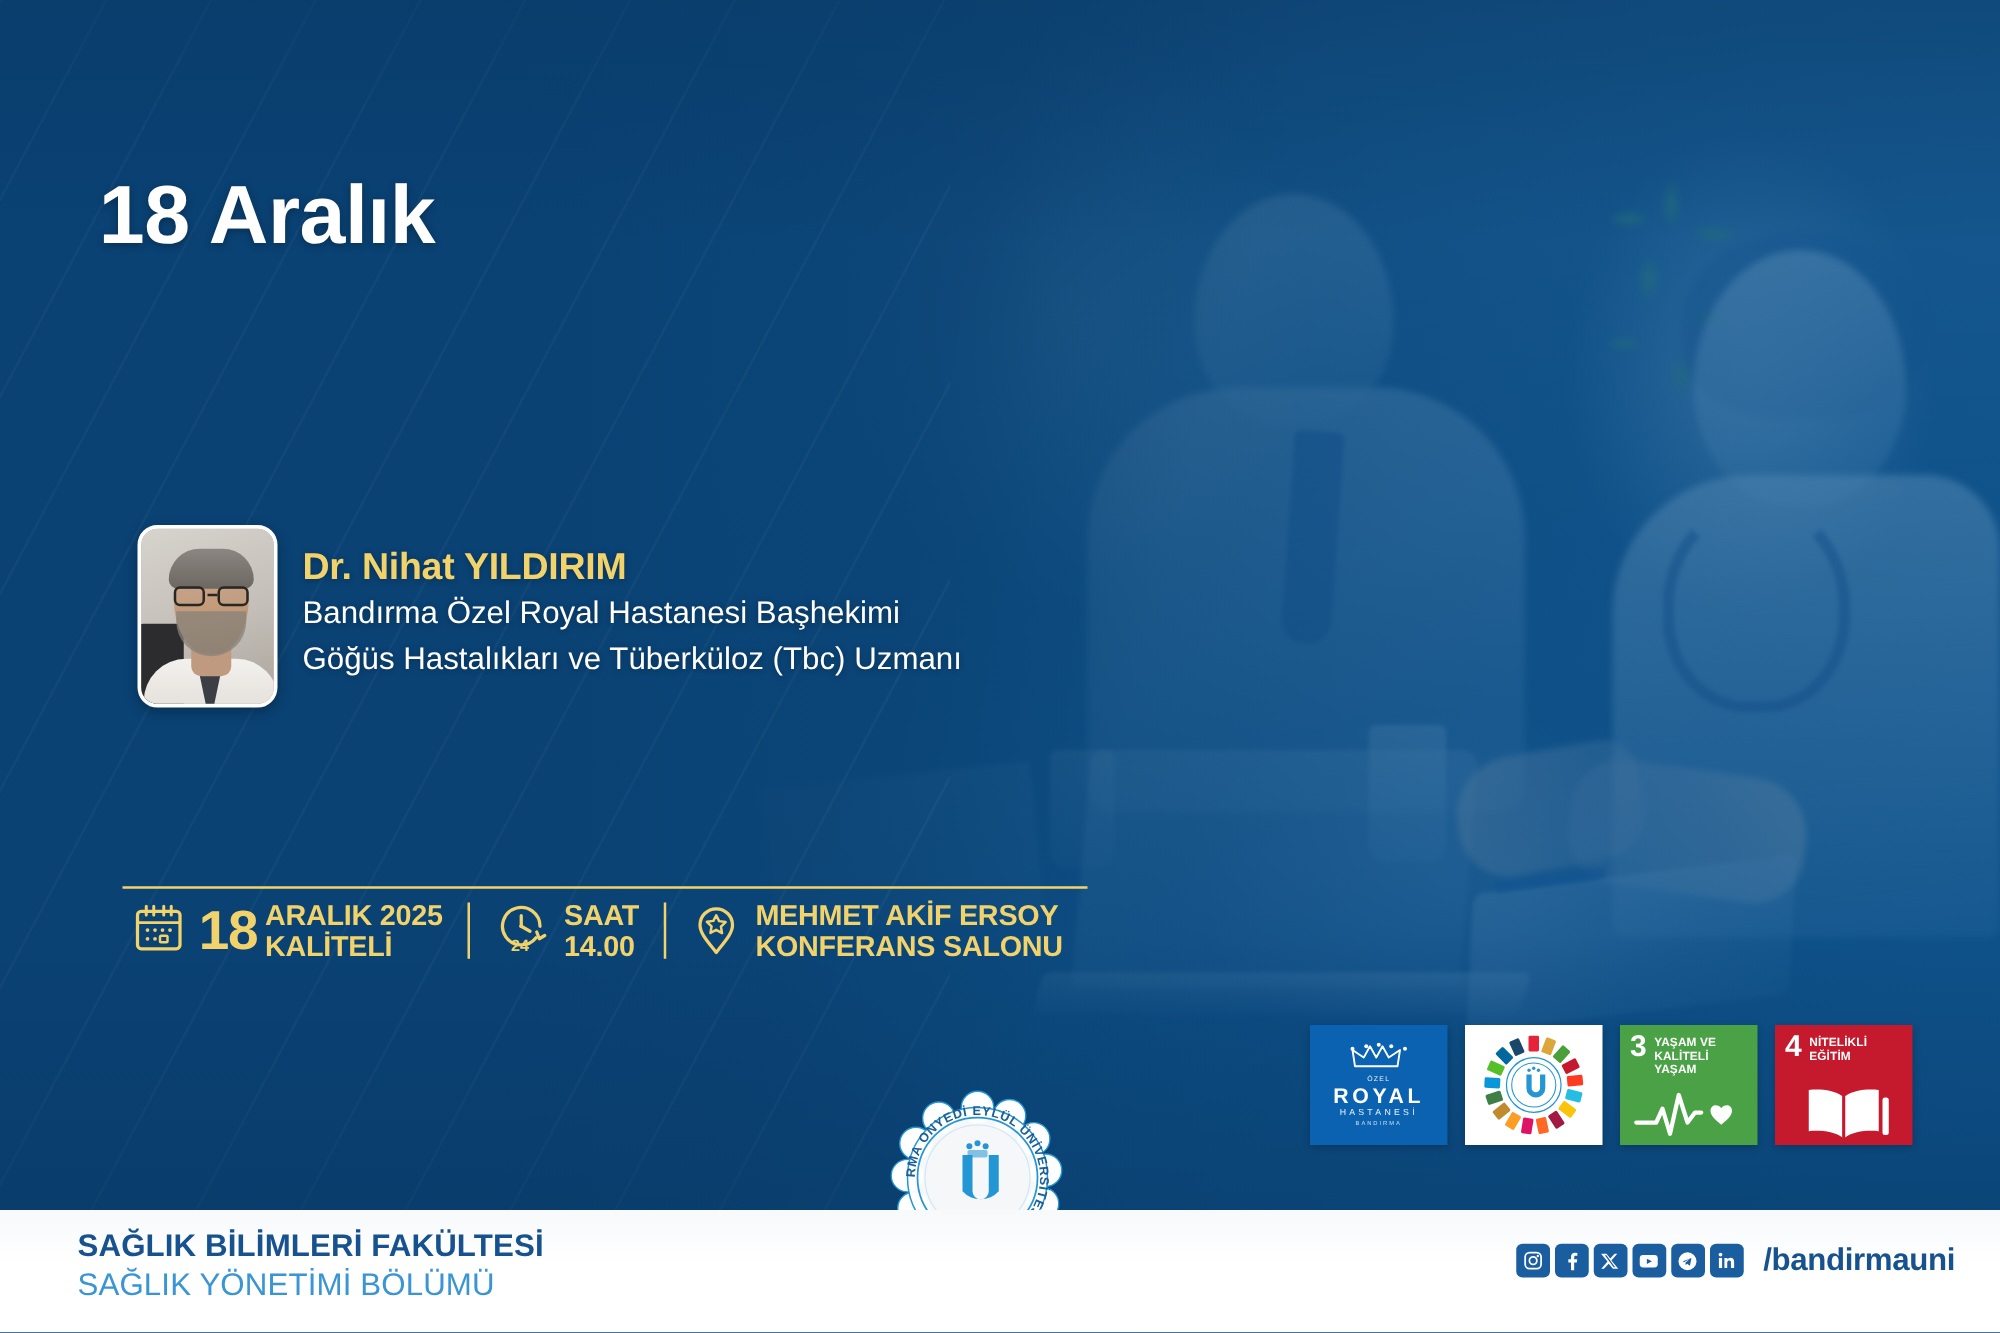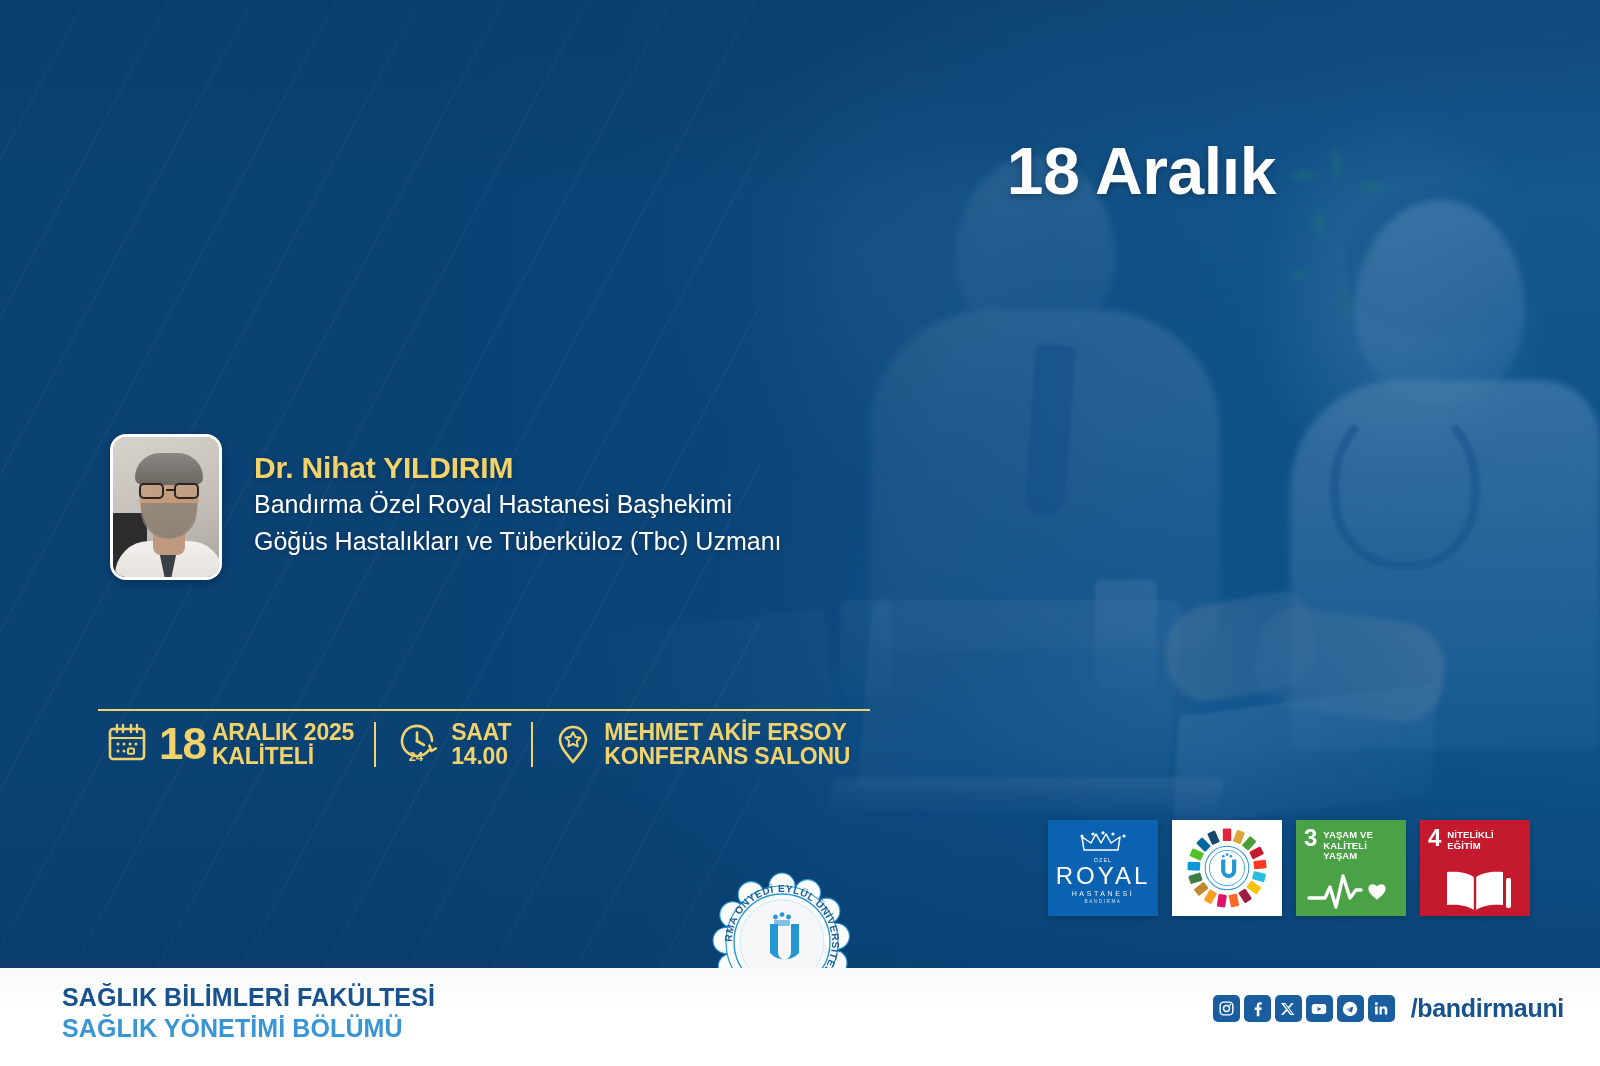--- a/index.html
+++ b/index.html
@@ -170,23 +170,22 @@
   }
   
   .stripes {
     position: absolute; left: 0; top: 0; width: 760px; height: 968px;
     background: repeating-linear-gradient(118deg, rgba(255,255,255,0.030) 0px, rgba(255,255,255,0.030) 2px, rgba(255,255,255,0) 2px, rgba(255,255,255,0) 74px);
   }
 
   
   .headline {
     position: absolute;
-    left: 96px; top: 138px;
+    left: 79px; top: 138px;
     width: 1180px;
-    text-align: right;
   }
   .headline .line1 {
     font-size: 66px;
     font-weight: 700;
     color: #ffffff;
     letter-spacing: -0.4px;
     line-height: 1.02;
     text-shadow: 0 2px 7px rgba(0,0,0,0.30);
   }
   .headline .line2 {
@@ -195,24 +194,24 @@
     color: #f2d36b;
     letter-spacing: -0.8px;
     line-height: 1.12;
     margin-top: 6px;
     text-shadow: 0 2px 9px rgba(0,0,0,0.32);
   }
 
   
   .speaker {
     position: absolute;
-    left: 110px; top: 434px;
+    left: 110px; top: 420px;
     display: flex;
     align-items: flex-start;
-    gap: 32px;
+    gap: 20px;
   }
   .speaker-photo {
     width: 112px; height: 146px;
     border-radius: 16px;
     border: 3px solid #ffffff;
     overflow: hidden;
     position: relative;
     background: #b9b4ae;
     box-shadow: 0 3px 10px rgba(0,0,0,0.28);
     flex: 0 0 auto;
@@ -310,21 +309,21 @@
   }
   .logo-card {
     width: 110px; height: 96px;
     position: relative; overflow: hidden;
     box-shadow: 0 2px 6px rgba(0,0,0,0.22);
   }
   .logo-royal { background: #0a62b0; display: flex; align-items: center; justify-content: center; }
   .royal-inner { text-align: center; color: #ffffff; line-height: 1; }
   .royal-crown { display: block; margin: 0 auto 2px; }
   .royal-ozel { font-size: 5.5px; letter-spacing: 1px; opacity: 0.9; }
-  .royal-name { font-size: 24px; letter-spacing: 3px; font-weight: 400; margin-top: 1px; }
+  .royal-name { font-size: 17px; letter-spacing: 3px; font-weight: 700; margin-top: 1px; }
   .royal-sub { font-size: 7px; letter-spacing: 2.6px; margin-top: 2px; opacity: 0.92; }
   .royal-city { font-size: 4.6px; letter-spacing: 1.6px; margin-top: 3px; opacity: 0.78; }
 
   .logo-sdgwheel { background: #ffffff; display: flex; align-items: center; justify-content: center; }
 
   .logo-sdg3 { background: #4ba146; }
   .logo-sdg4 { background: #c5192d; }
   .sdg-head {
     display: flex; align-items: flex-start; gap: 6px;
     padding: 8px 7px 0 8px; color: #fff;
@@ -341,21 +340,21 @@
 
   
   .footer {
     position: absolute; left: 0; top: 968px; width: 1600px; height: 122px;
     background: linear-gradient(180deg, #f7f9fb 0%, #ffffff 36%, #ffffff 100%);
   }
   .footer-left {
     position: absolute; left: 62px; top: 14px;
   }
   .fl-1 { font-size: 25px; font-weight: 700; color: #17528f; letter-spacing: 0.1px; line-height: 1.22; }
-  .fl-2 { font-size: 25px; font-weight: 700; color: #3a95d4; letter-spacing: 0.1px; line-height: 1.22; }
+  .fl-2 { font-size: 25px; font-weight: 400; color: #3a95d4; letter-spacing: 0.1px; line-height: 1.22; }
   .footer-right {
     position: absolute; right: 36px; top: 26px;
     display: flex; align-items: center; gap: 12px;
   }
   .url { font-size: 25px; color: #17528f; letter-spacing: -0.2px; }
   .url b { font-weight: 700; }
   .url .thin { font-weight: 400; }
   .social { display: flex; gap: 4px; align-items: center; }
   .sbtn {
     width: 27px; height: 27px; border-radius: 5px; background: #1b5ea0;

